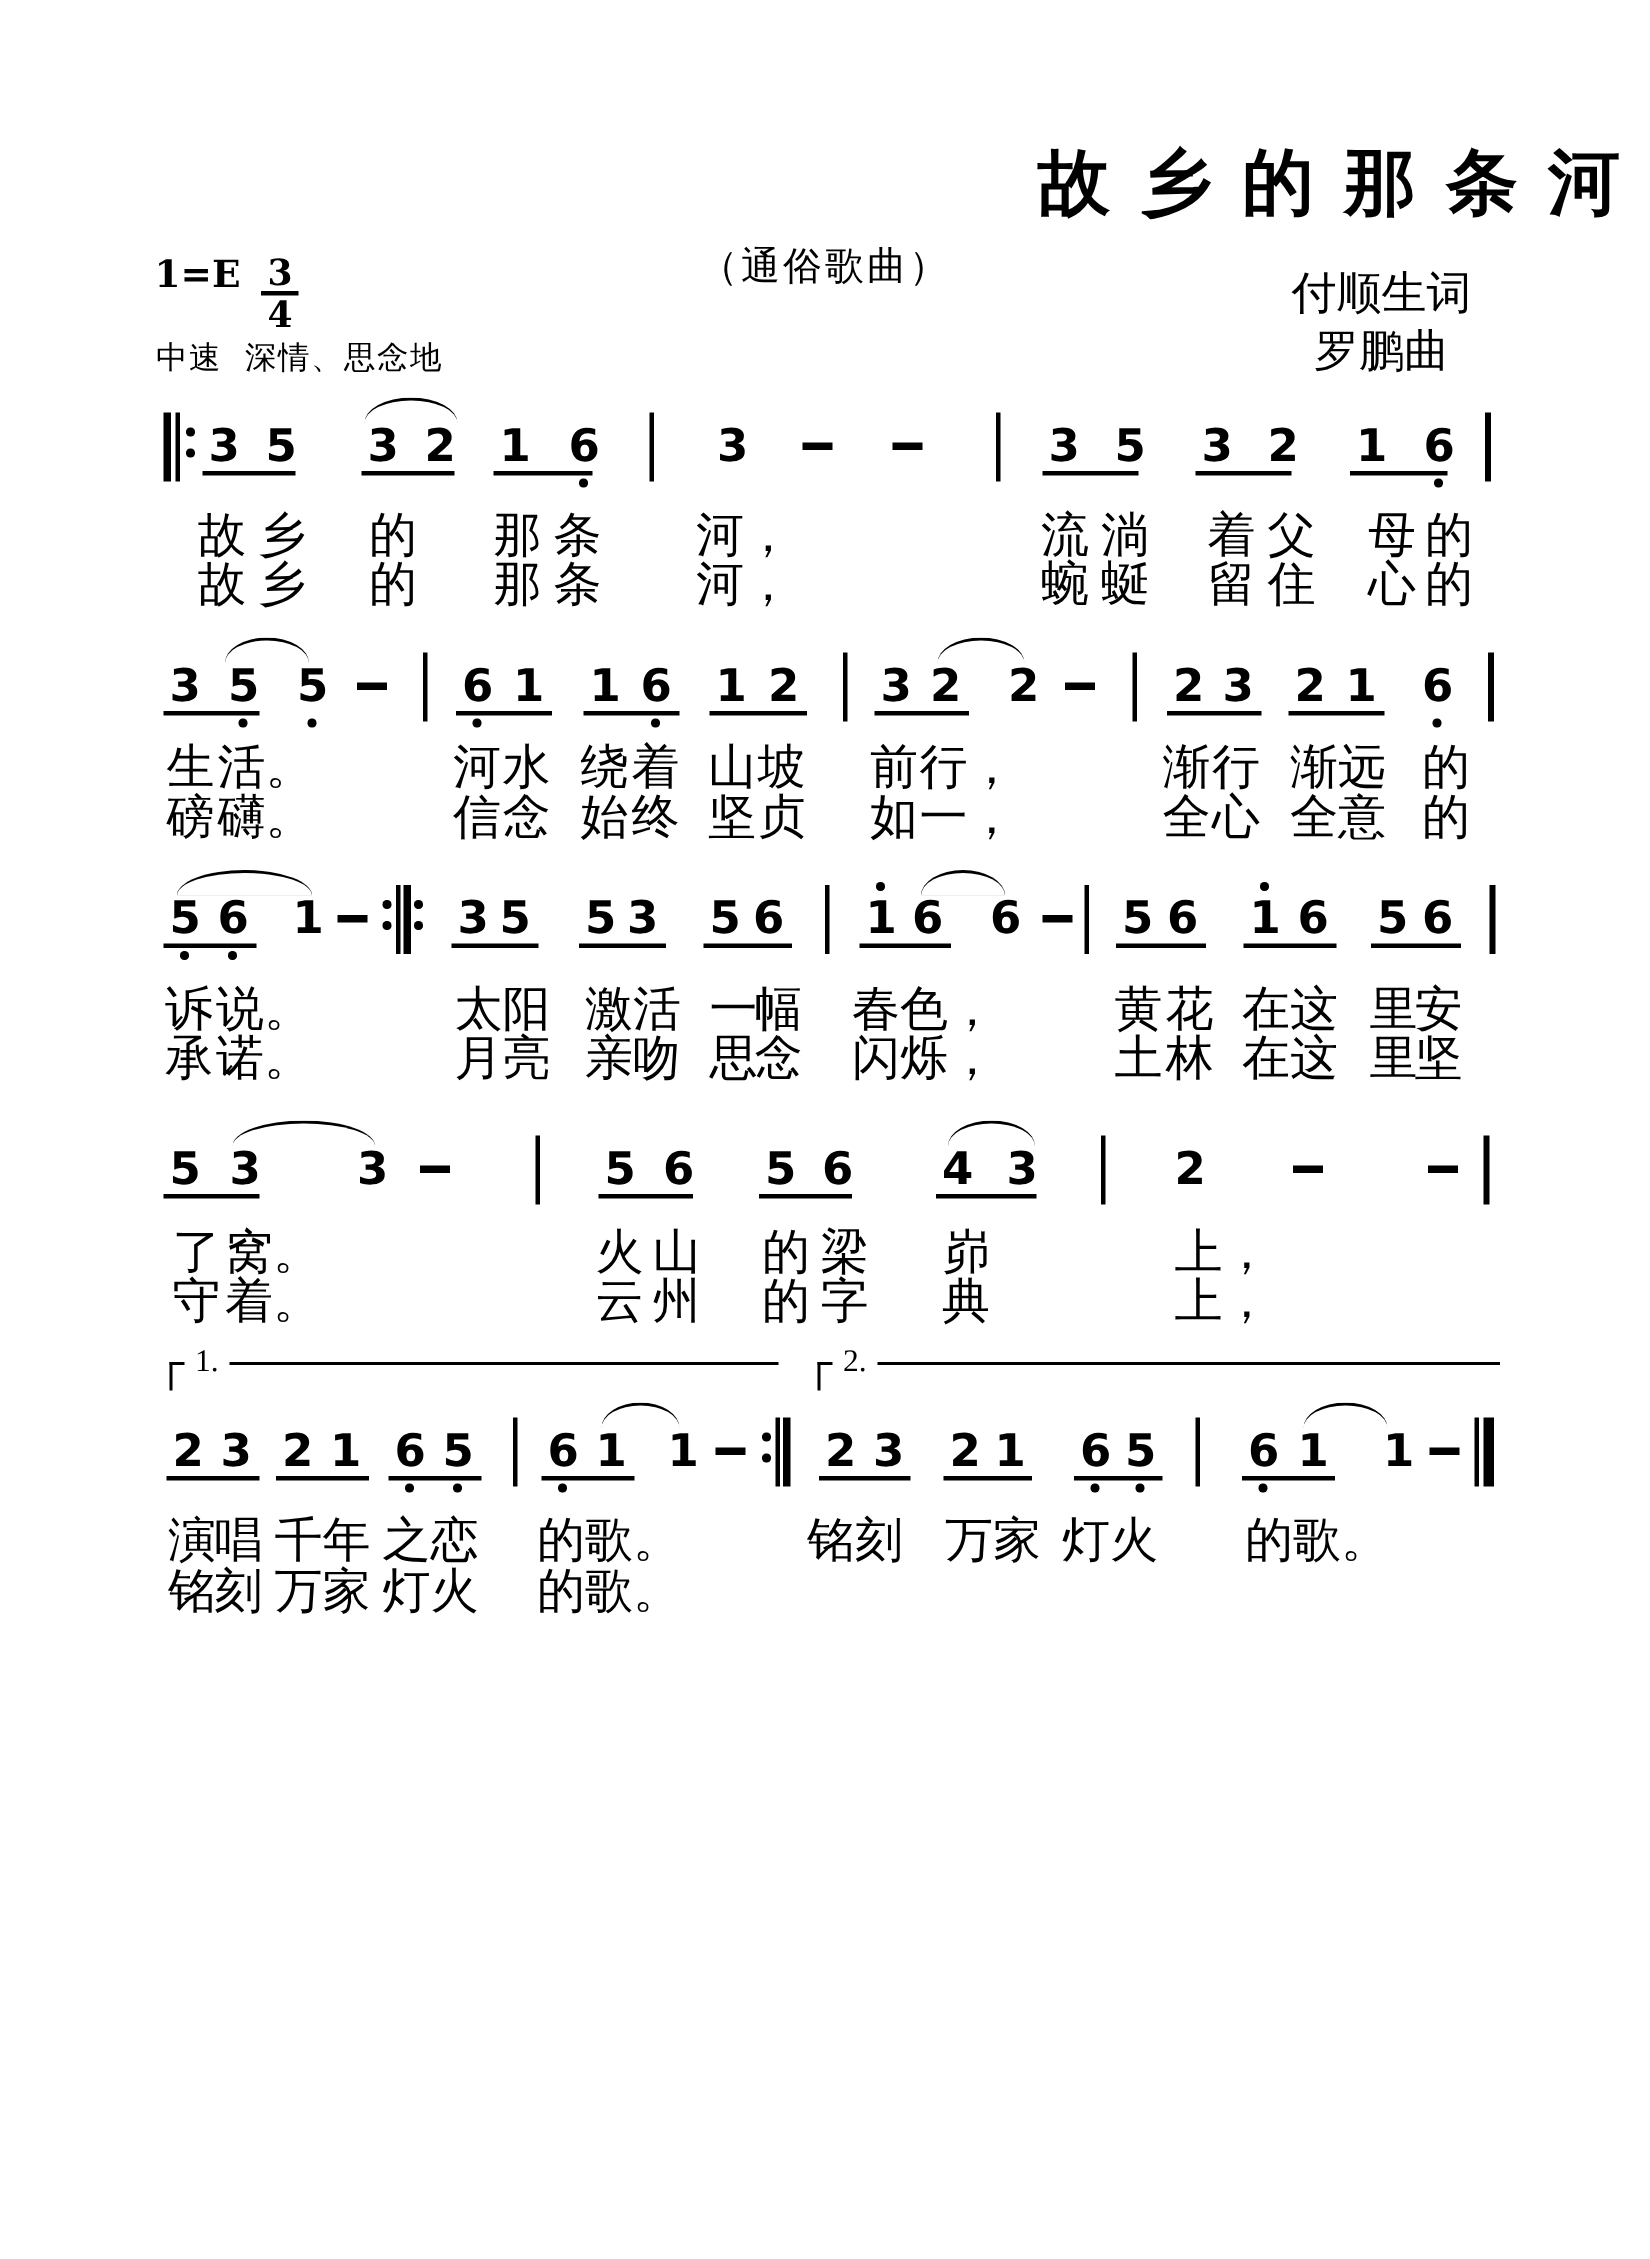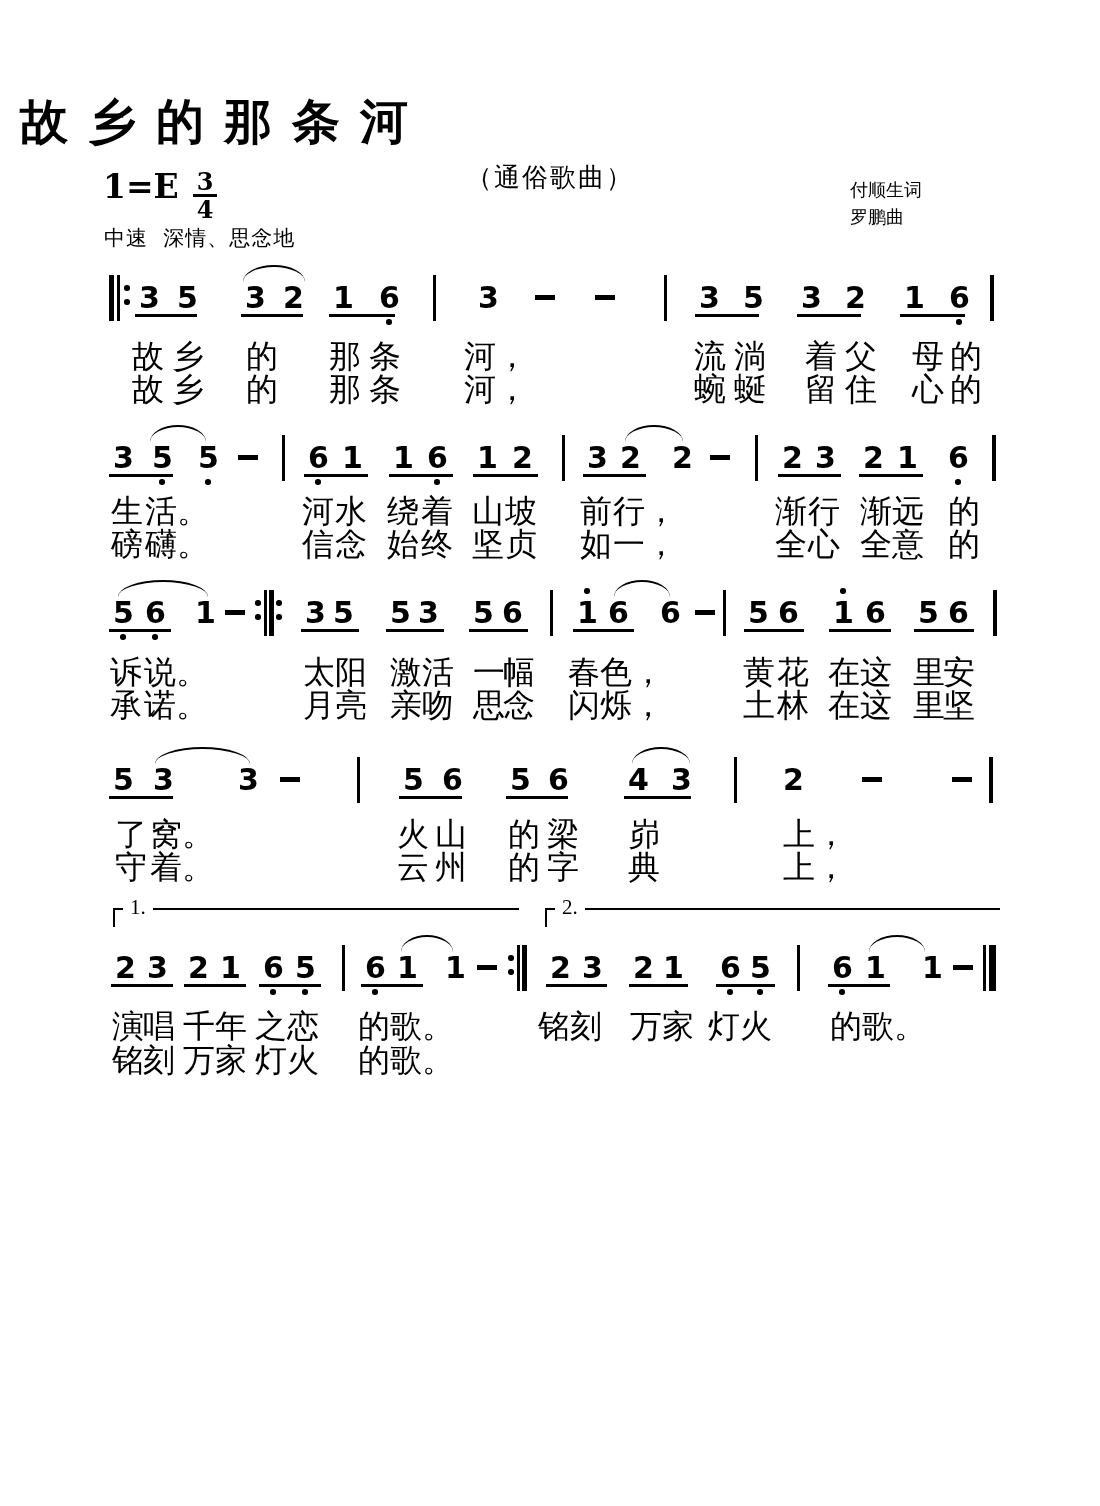--- a/index.html
+++ b/index.html
@@ -8,47 +8,47 @@
     width:1100px;height:1506px;
     margin:0 auto;
     background:#ffffff;
     font-family:"Liberation Serif","DejaVu Serif",serif;
     color:#000;
     overflow:hidden;
   }
   
   .title{
     position:absolute;top:90px;left:0;right:0;
-    text-align:left;
+    text-align:right;
     font-size:48px;font-weight:bold;
     letter-spacing:20px;text-indent:20px;
   }
   .subtitle{
     position:absolute;top:160px;left:0;right:0;
     text-align:center;font-size:26px;letter-spacing:2px;
   }
   .voice{
     position:absolute;top:199px;left:0;right:0;
     text-align:center;font-size:27px;letter-spacing:8px;text-indent:8px;
   }
   .keyblock{
     position:absolute;left:103px;top:169px;
     display:flex;align-items:flex-start;
     font-weight:bold;
   }
-  .tonality{font-size:33px;line-height:1.1;font-family:"DejaVu Serif",serif;}
+  .tonality{font-size:25px;line-height:1.1;font-family:"DejaVu Serif",serif;}
   .meter{display:inline-block;margin-left:14px;text-align:center;}
   .meter i{display:block;font-style:normal;font-size:24px;line-height:1.05;padding:0 4px;font-family:"DejaVu Serif",serif;}
   .meter .m-top{border-bottom:3px solid #000;}
   .tempo{
     position:absolute;left:104px;top:224px;
     font-size:21px;word-spacing:9px;letter-spacing:1px;
   }
   .credits{position:absolute;left:850px;top:181px;width:142px;}
-  .credit-row{display:flex;justify-content:flex-start;font-size:18px;line-height:1.0;margin-bottom:9px;}
+  .credit-row{display:flex;justify-content:center;font-size:30px;line-height:1.0;margin-bottom:9px;}
   
   .footer{
     position:absolute;left:104px;top:1143px;
     font-size:27px;letter-spacing:0.5px;
   }
   
   #score{position:absolute;left:0;top:0;width:100%;height:100%;}
   .tok{position:absolute;}
   .note{
     font-family:"DejaVu Sans","Liberation Sans",sans-serif;

